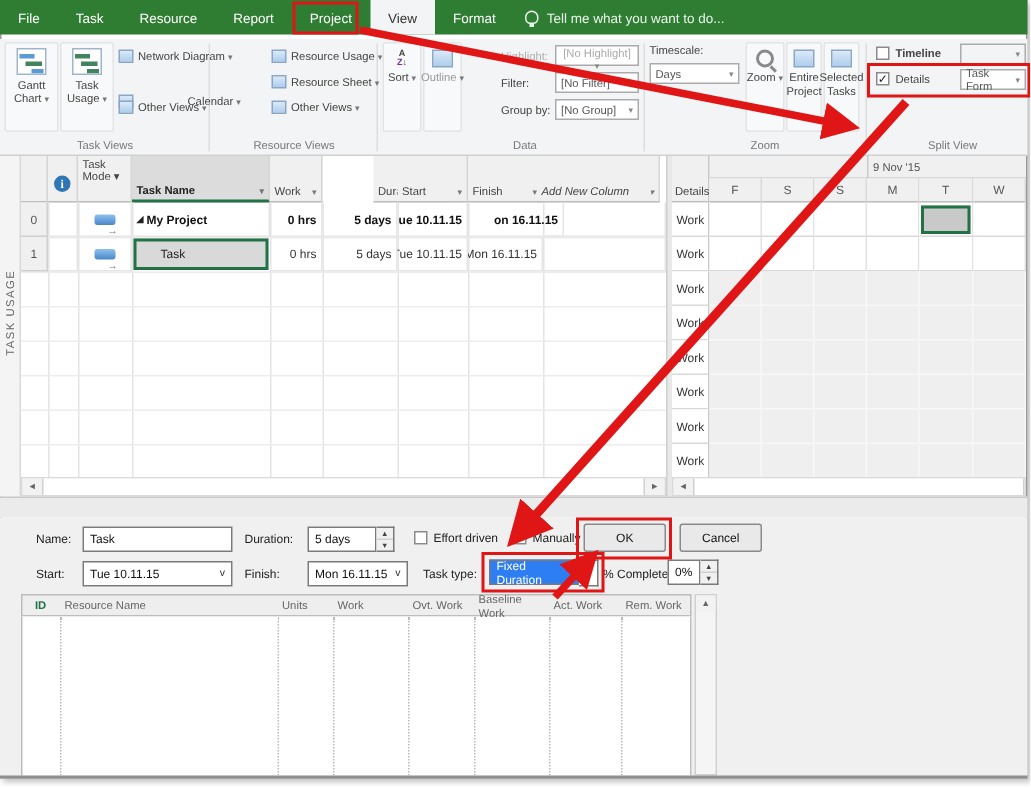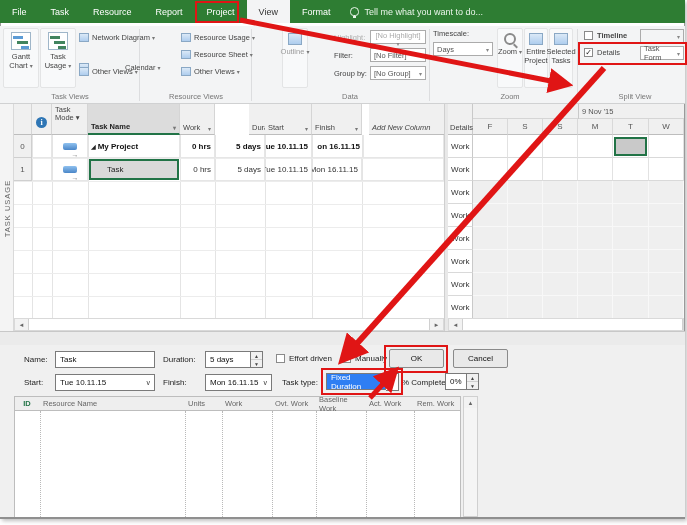--- a/index.html
+++ b/index.html
@@ -206,20 +206,24 @@
         <div class="drop">Resource Usage</div>
       </div>
       <div class="smallrow" style="left: 181px; top: 21px; position: absolute;">
         <div class="sicon"></div>
         <div class="drop">Resource Sheet</div>
       </div>
       <div class="smallrow" style="left: 181px; top: 38px; position: absolute;">
         <div class="sicon"></div>
         <div class="drop">Other Views</div>
       </div>
+      <div class="bigbtn" style="left: 255px; width: 26px;">
+        <div class="sortAZ" style="margin-top: 4px;">A<br><span class="z">Z</span>↓</div>
+        <div class="blabel drop">Sort</div>
+      </div>
       <div class="bigbtn" style="left: 282px; width: 26px; color: rgb(154, 154, 154);">
         <div class="sicon" style="width: 14px; height: 12px; margin-top: 4px;"></div>
         <div class="blabel drop" style="color: rgb(154, 154, 154);">Outline</div>
       </div>
       <div class="flabel" style="position: absolute; left: 334px; top: 7px; font-size: 7.5px; color: rgb(176, 176, 176);">Highlight:</div>
       <div class="combo disabled" style="position: absolute; left: 370px; top: 4px; width: 56px; flex-direction: column;">
         <div style="font-size: 7.5px;">[No Highlight]</div>
         <div class="carr">▾</div>
       </div>
       <div class="flabel" style="position: absolute; left: 334px; top: 25px; font-size: 7.5px; color: rgb(68, 68, 68);">Filter:</div>
@@ -260,21 +264,21 @@
         <div class="carr" style="font-size: 6px; color: rgb(119, 119, 119);">▾</div>
       </div>
       <div class="hdr" style="left: 265px; width: 47px;">
         <div class="hl" style="flex: 1 1 0%;">Start</div>
         <div class="carr" style="font-size: 6px; color: rgb(119, 119, 119);">▾</div>
       </div>
       <div class="hdr" style="left: 312px; width: 50px;">
         <div class="hl" style="flex: 1 1 0%;">Finish</div>
         <div class="carr" style="font-size: 6px; color: rgb(119, 119, 119);">▾</div>
       </div>
-      <div class="hdr italic" style="left: 369px; width: 82px;">
+      <div class="hdr italic" style="left: 358px; width: 82px;">
         <div class="hl" style="flex: 1 1 0%;">Add New Column</div>
         <div class="carr" style="font-size: 6px; color: rgb(119, 119, 119);">▾</div>
       </div>
       <div class="vline" style="left: 32px;"></div>
       <div class="vline" style="left: 52px;"></div>
       <div class="vline" style="left: 88px;"></div>
       <div class="vline" style="left: 180px;"></div>
       <div class="vline" style="left: 215px;"></div>
       <div class="vline" style="left: 265px;"></div>
       <div class="vline" style="left: 312px;"></div>
@@ -293,21 +297,21 @@
       <div class="cell" style="left: 52px; top: 135px; width: 36px; border-right: 1px solid rgb(230, 230, 230); justify-content: center;">
         <div class="modeicon"></div>
       </div>
       <div class="cell b" style="left: 88px; top: 135px; width: 92px; border-right: 1px solid rgb(230, 230, 230);">
         <div class="tri">◢</div>
         <div>My Project</div>
       </div>
       <div class="cell r b" style="left: 180px; top: 135px; width: 35px; border-right: 1px solid rgb(230, 230, 230);">0 hrs</div>
       <div class="cell r b" style="left: 215px; top: 135px; width: 50px; border-right: 1px solid rgb(230, 230, 230);">5 days</div>
       <div class="cell r b" style="left: 265px; top: 135px; width: 47px; border-right: 1px solid rgb(230, 230, 230);">ue 10.11.15</div>
-      <div class="cell r b" style="left: 312px; top: 135px; width: 52px; border-right: 1px solid rgb(230, 230, 230);">on 16.11.15</div>
+      <div class="cell r b" style="left: 312px; top: 135px; width: 64px; border-right: 1px solid rgb(230, 230, 230);">on 16.11.15</div>
       <div class="cell" style="left: 362px; top: 135px; width: 82px; border-right: 1px solid rgb(230, 230, 230);"></div>
       <div class="rownum" style="left: 14px; top: 158px;">1</div>
       <div class="cell" style="left: 32px; top: 158px; width: 20px; border-right: 1px solid rgb(230, 230, 230);"></div>
       <div class="cell" style="left: 52px; top: 158px; width: 36px; border-right: 1px solid rgb(230, 230, 230); justify-content: center;">
         <div class="modeicon"></div>
       </div>
       <div class="selcell" style="left: 89px; top: 159px; width: 90px; height: 21px;">
         <div>Task</div>
       </div>
       <div class="cell r" style="left: 180px; top: 158px; width: 35px; border-right: 1px solid rgb(230, 230, 230);">0 hrs</div>

